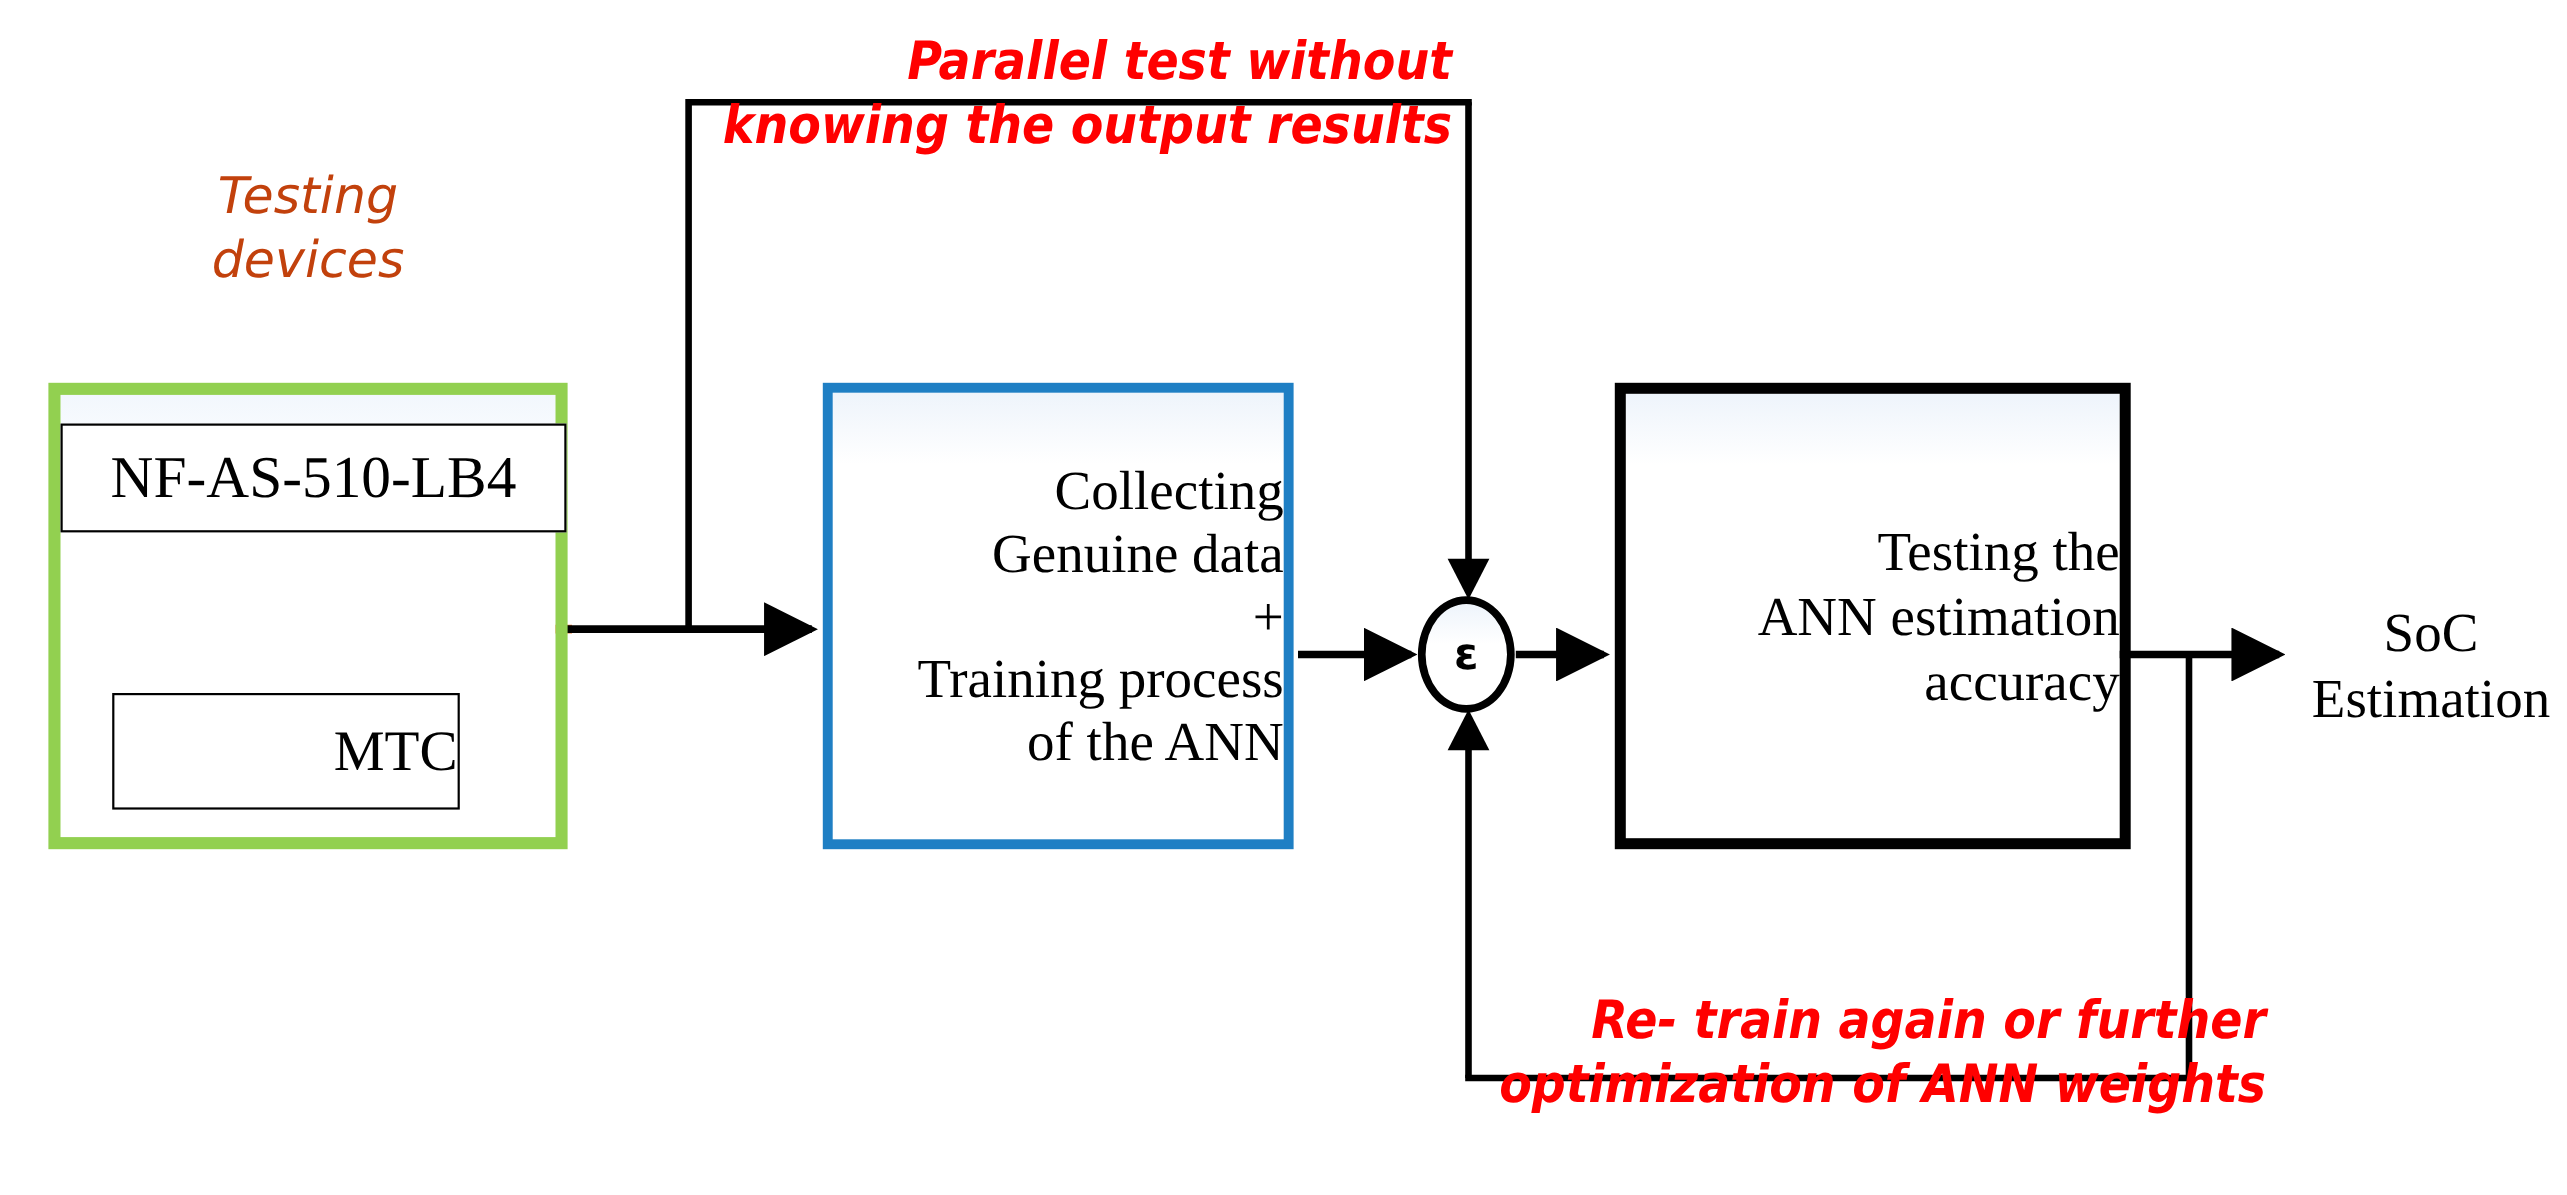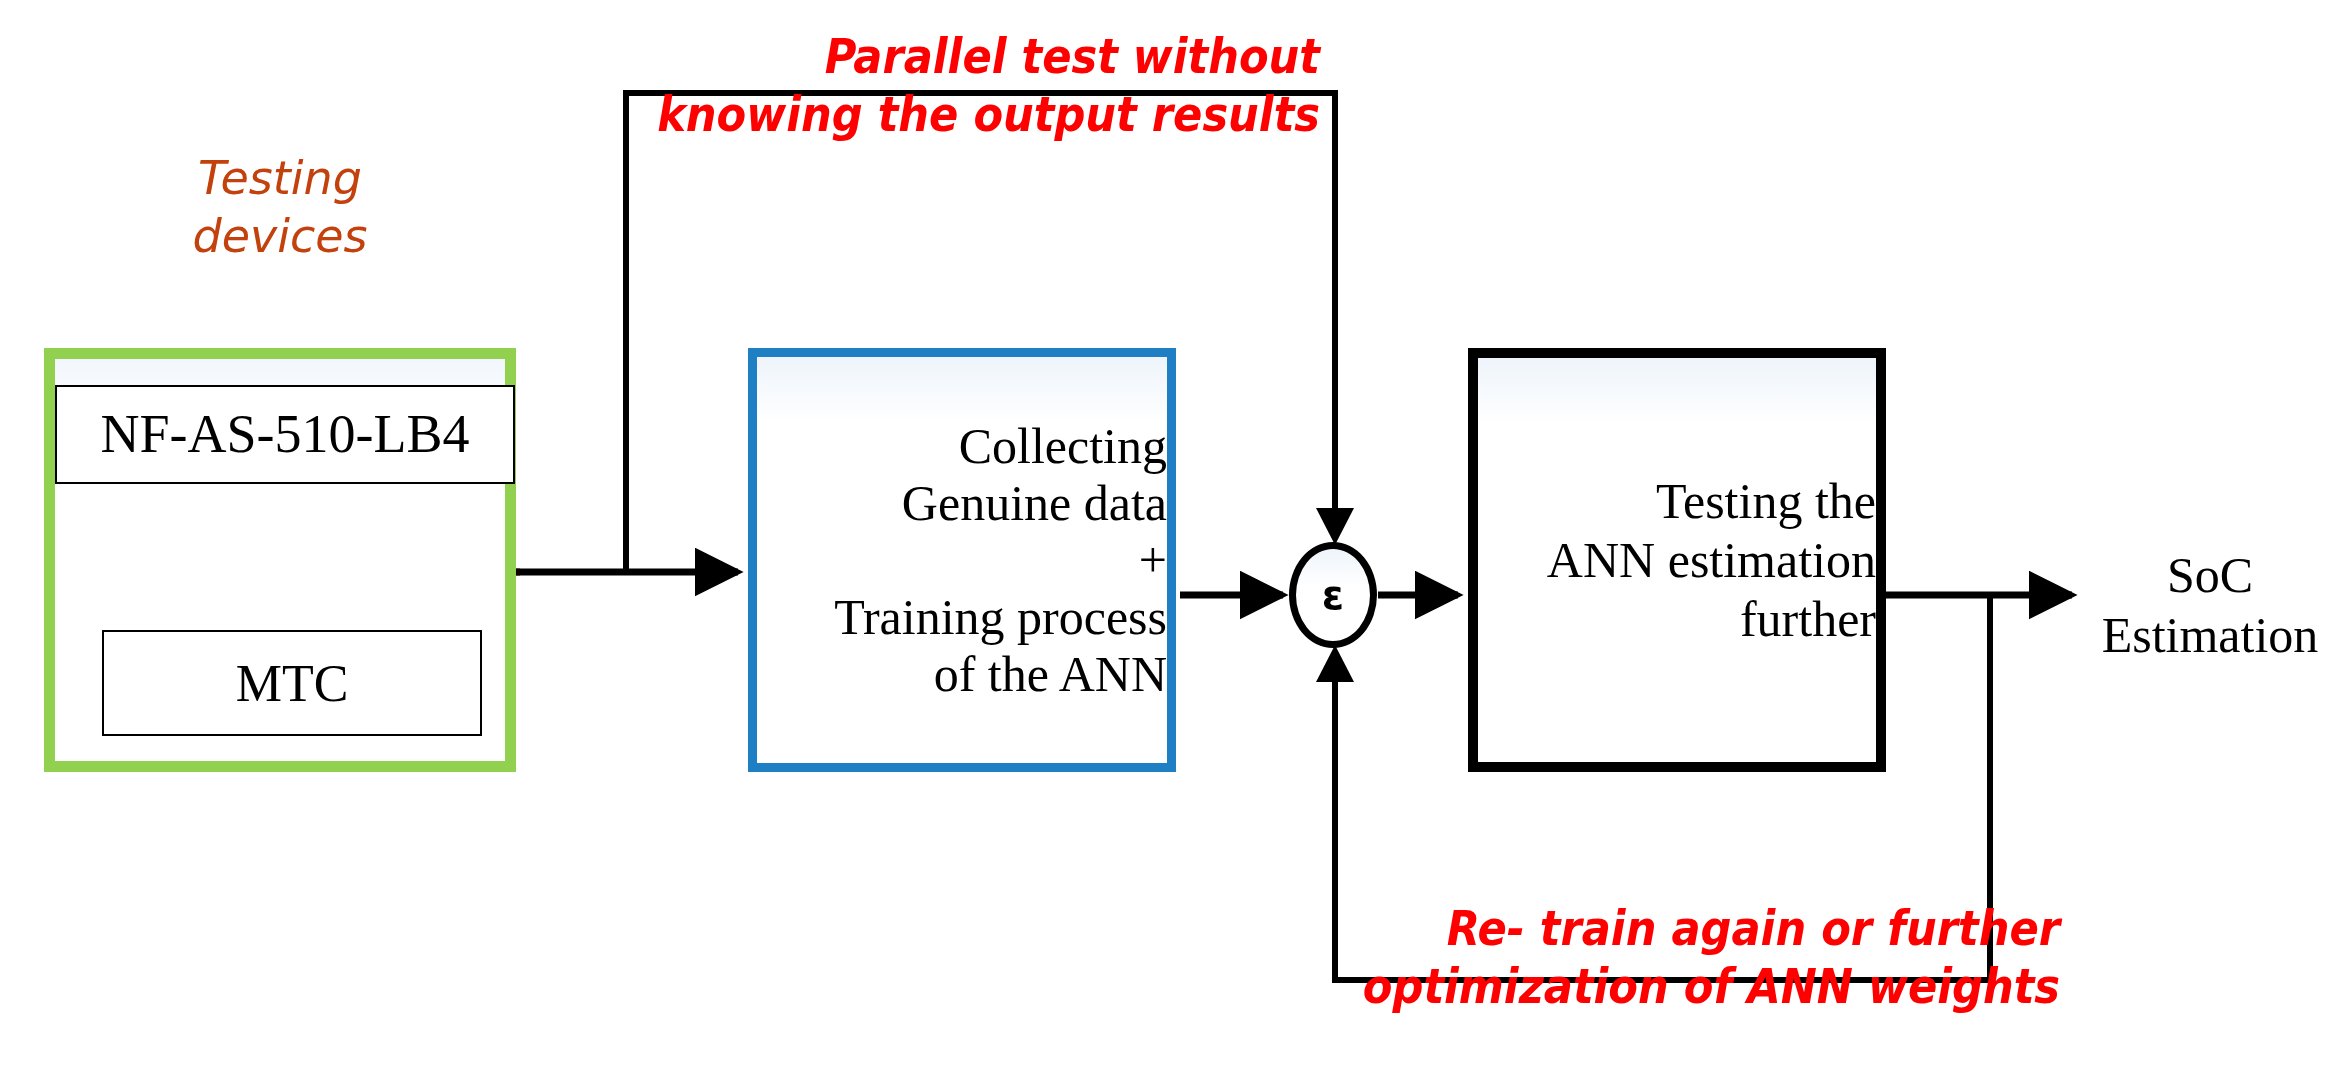--- a/index.html
+++ b/index.html
@@ -52,27 +52,27 @@
     display: flex;
     align-items: center;
     justify-content: center;
     box-sizing: border-box;
   }
   #nf-box .label { font-size: 54px; color: #000; line-height: 1.05; }
   #mtc-box {
     position: absolute;
     left: 102px;
     top: 630px;
-    width: 380px;
+    width: 316px;
     height: 106px;
     border: 2px solid #000000;
     background: #ffffff;
     display: flex;
     align-items: center;
-    justify-content: center;
+    justify-content: flex-end;
     box-sizing: border-box;
   }
   #mtc-box .label { font-size: 52px; color: #000; }
 
   
   #testing-devices-caption {
     position: absolute;
     left: 150px;
     top: 150px;
     width: 260px;
@@ -92,21 +92,21 @@
     height: 424px;
     border: 9px solid #1F7FC4;
     background: linear-gradient(#eef4fb, #ffffff 16%);
   }
   #blue-box .line { font-size: 50px; line-height: 1.14; color: #000; white-space: nowrap; }
 
   
   #black-box {
     left: 1468px;
     top: 348px;
-    width: 418px;
+    width: 469px;
     height: 424px;
     border: 10px solid #000000;
     background: linear-gradient(#eef4fb, #ffffff 16%);
     font-family: Liberation Serif, serif;
   }
   #black-box .line { font-size: 50px; line-height: 1.18; color: #000; white-space: nowrap; }
 
   
   #epsilon-node {
     position: absolute;
@@ -220,21 +220,21 @@
     <div class="line">of the ANN</div>
   </div>
 
   <div id="epsilon-node">
     <span class="label">ε</span>
   </div>
 
   <div class="node" id="black-box">
     <div class="line">Testing the</div>
     <div class="line">ANN estimation</div>
-    <div class="line">further</div>
+    <div class="line">accuracy</div>
   </div>
 
   <div id="soc-output">
     <div>SoC</div>
     <div>Estimation</div>
   </div>
 
   <div class="red-note" id="note-top">
     <div>Parallel test without</div>
     <div>knowing the output results</div>

